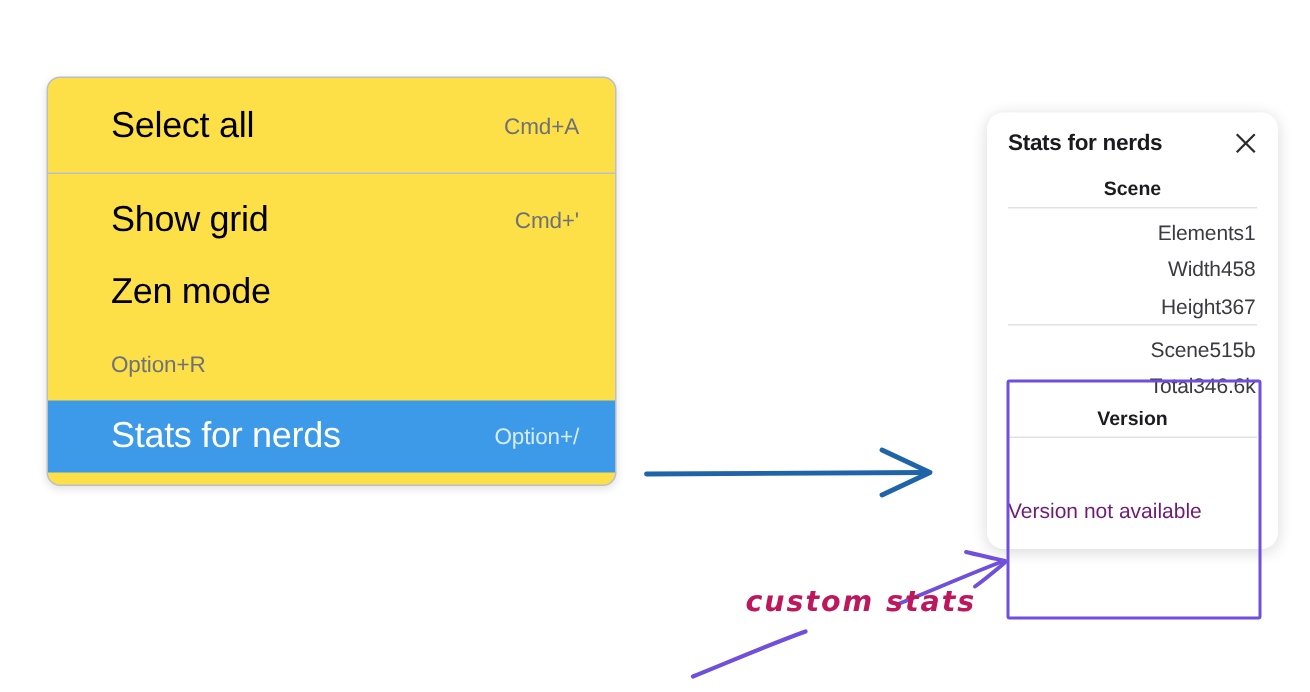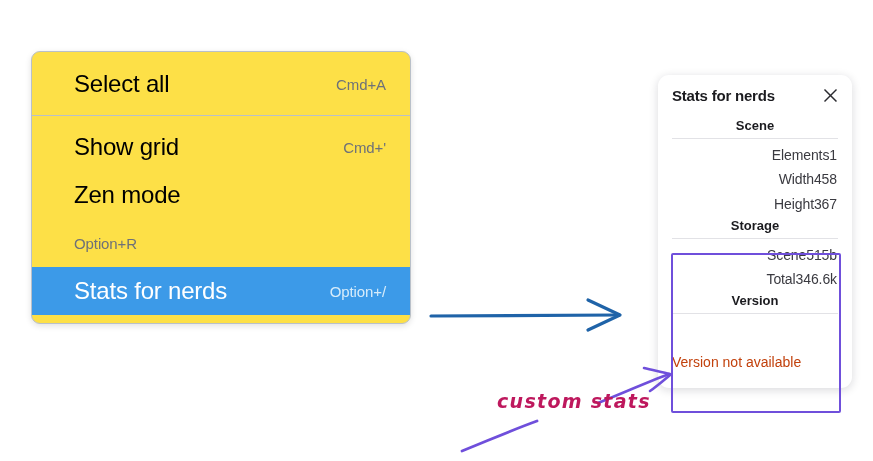--- a/index.html
+++ b/index.html
@@ -114,21 +114,21 @@
     justify-content: flex-end;
     font-size: 14px;
     color: #3a3a40;
     padding: 2px 4px 2px 3px;
     line-height: 1.45;
   }
   .stat-row .k { letter-spacing: -0.1px; }
   .stat-row .v { letter-spacing: -0.1px; }
   .stat-note {
     font-size: 14px;
-    color: #c2410c;
+    color: #701a75;
     padding: 2px 4px 1px 3px;
     line-height: 1.45;
     margin-top: 36px;
   }
 
   
   .highlight-box {
     position: absolute;
     left: 671px;
     top: 253px;
@@ -216,21 +216,20 @@
       <span class="k">Width</span>
       <span class="v">458</span>
     </div>
     <div class="stat-row">
       <span class="k">Height</span>
       <span class="v">367</span>
     </div>
   </div>
 
   <div>
-    <div class="section-head">Storage</div>
     <div class="hr"></div>
     <div class="stat-row">
       <span class="k">Scene</span>
       <span class="v">515b</span>
     </div>
     <div class="stat-row">
       <span class="k">Total</span>
       <span class="v">346.6k</span>
     </div>
   </div>

